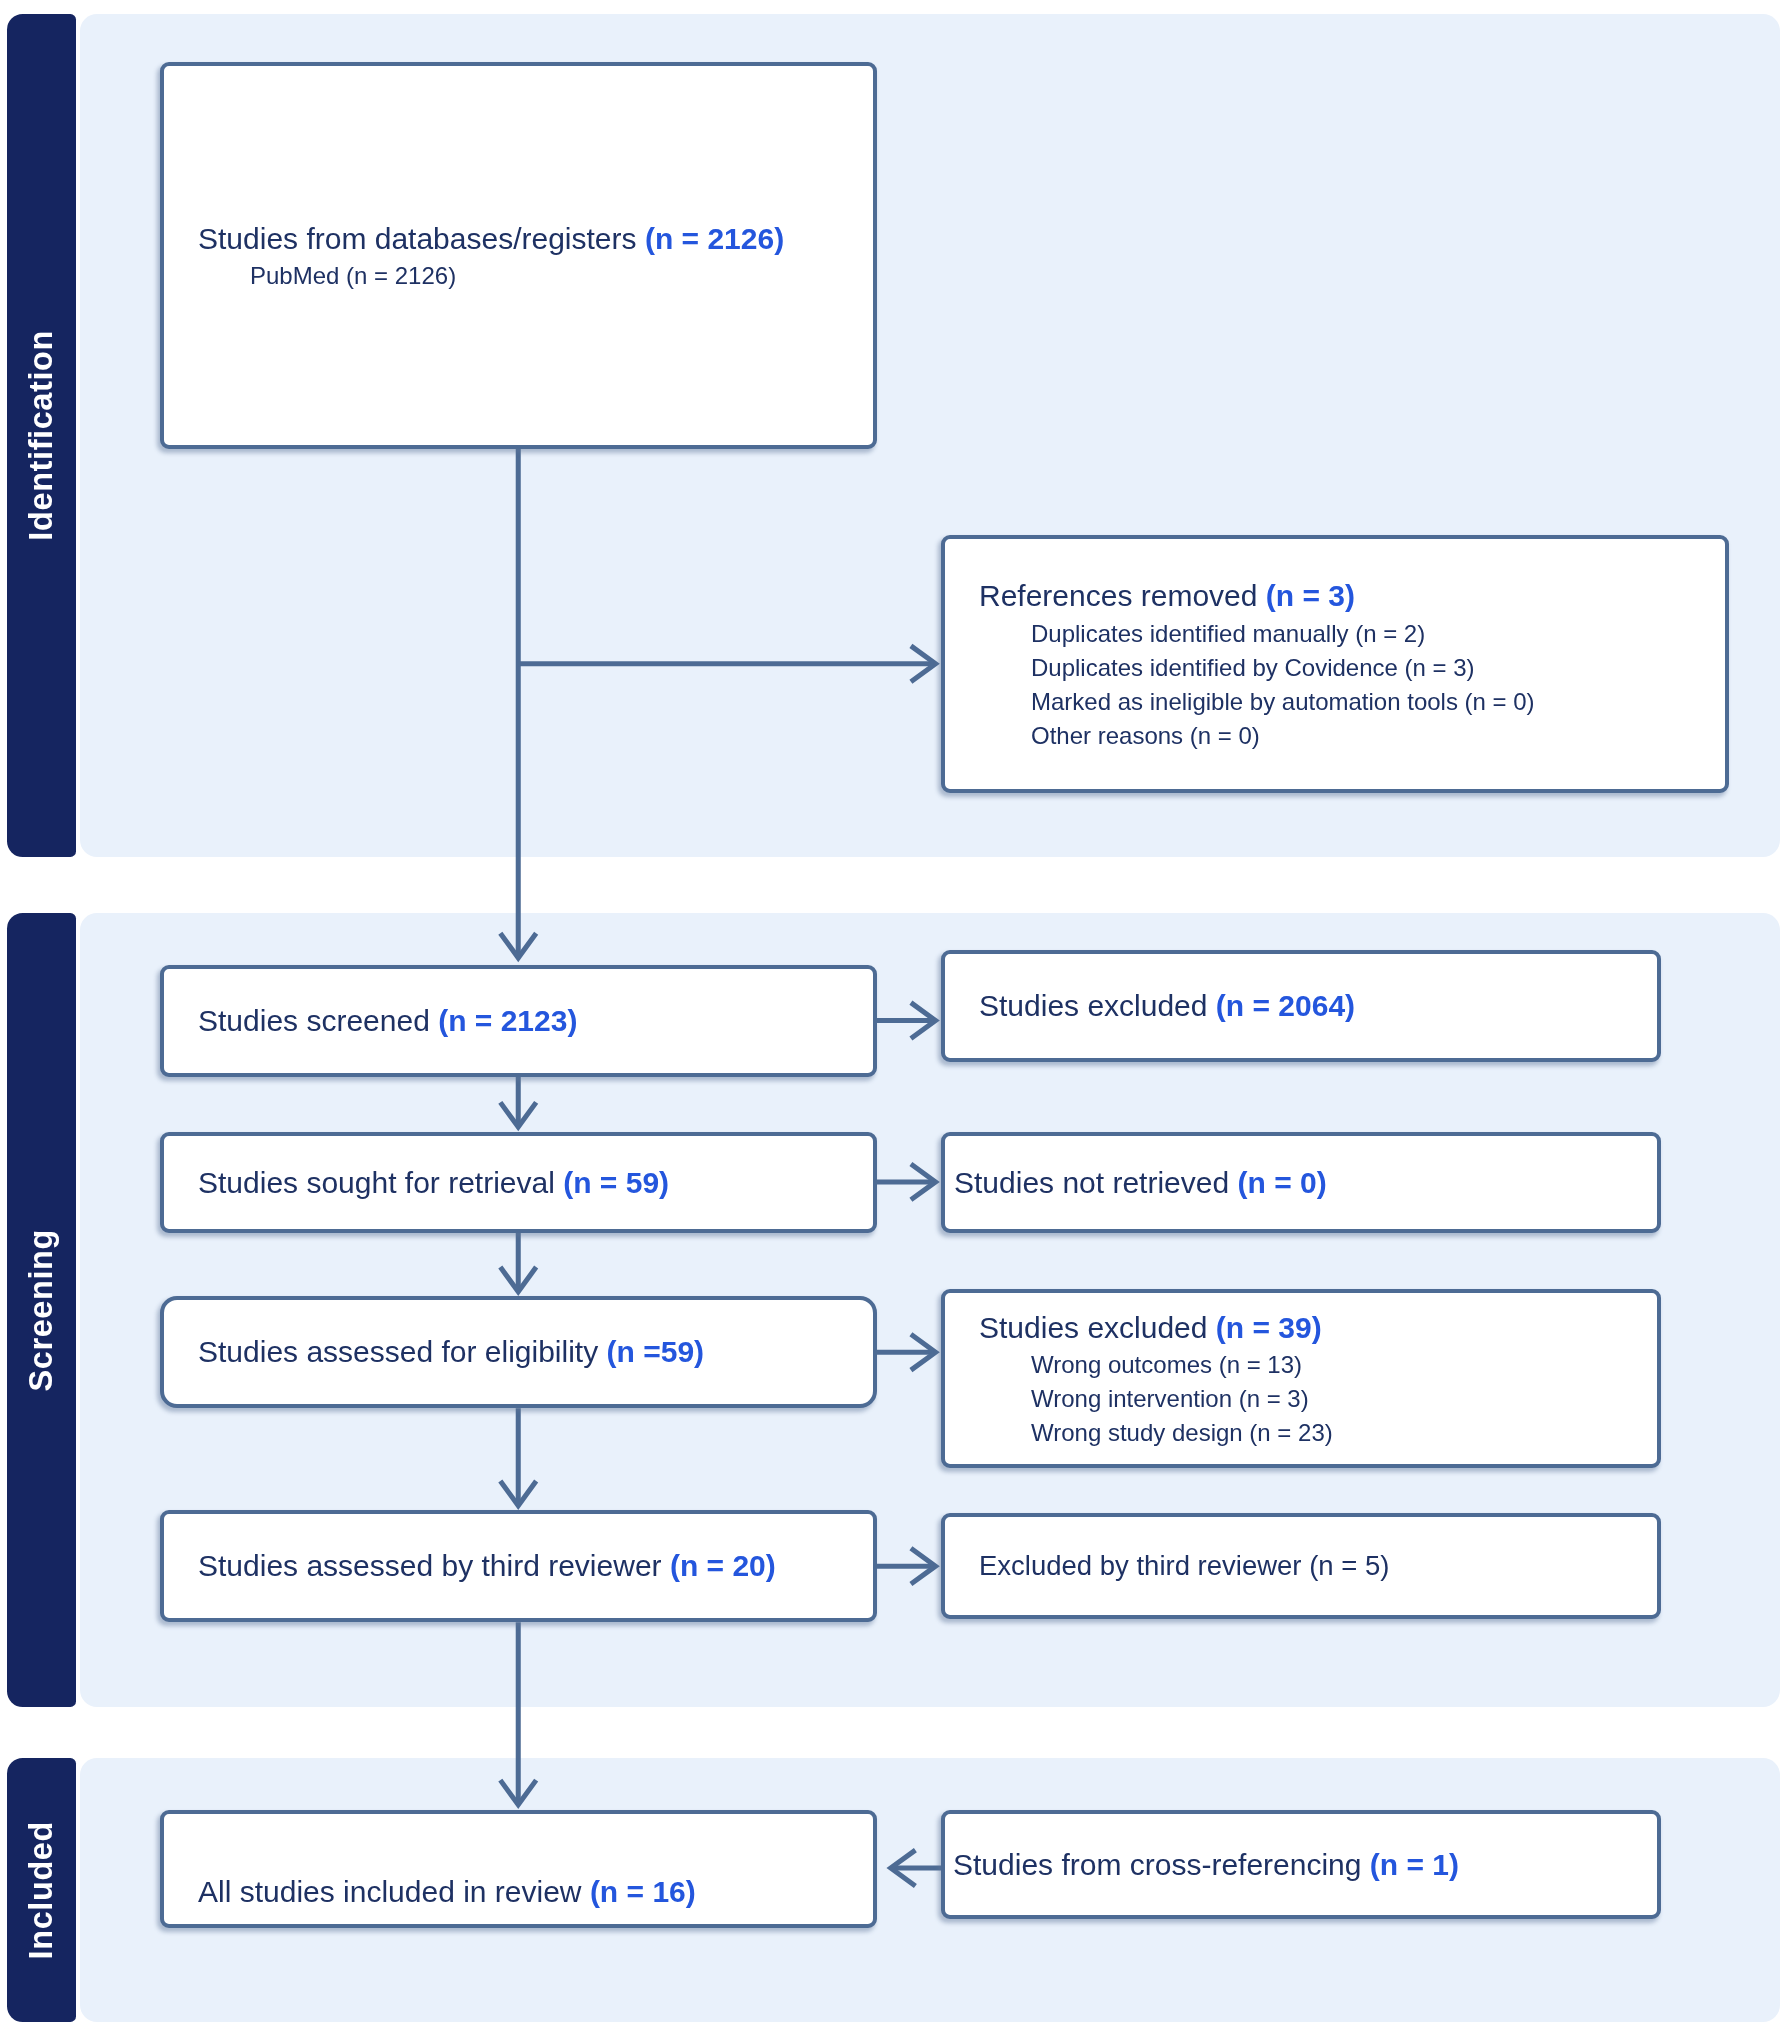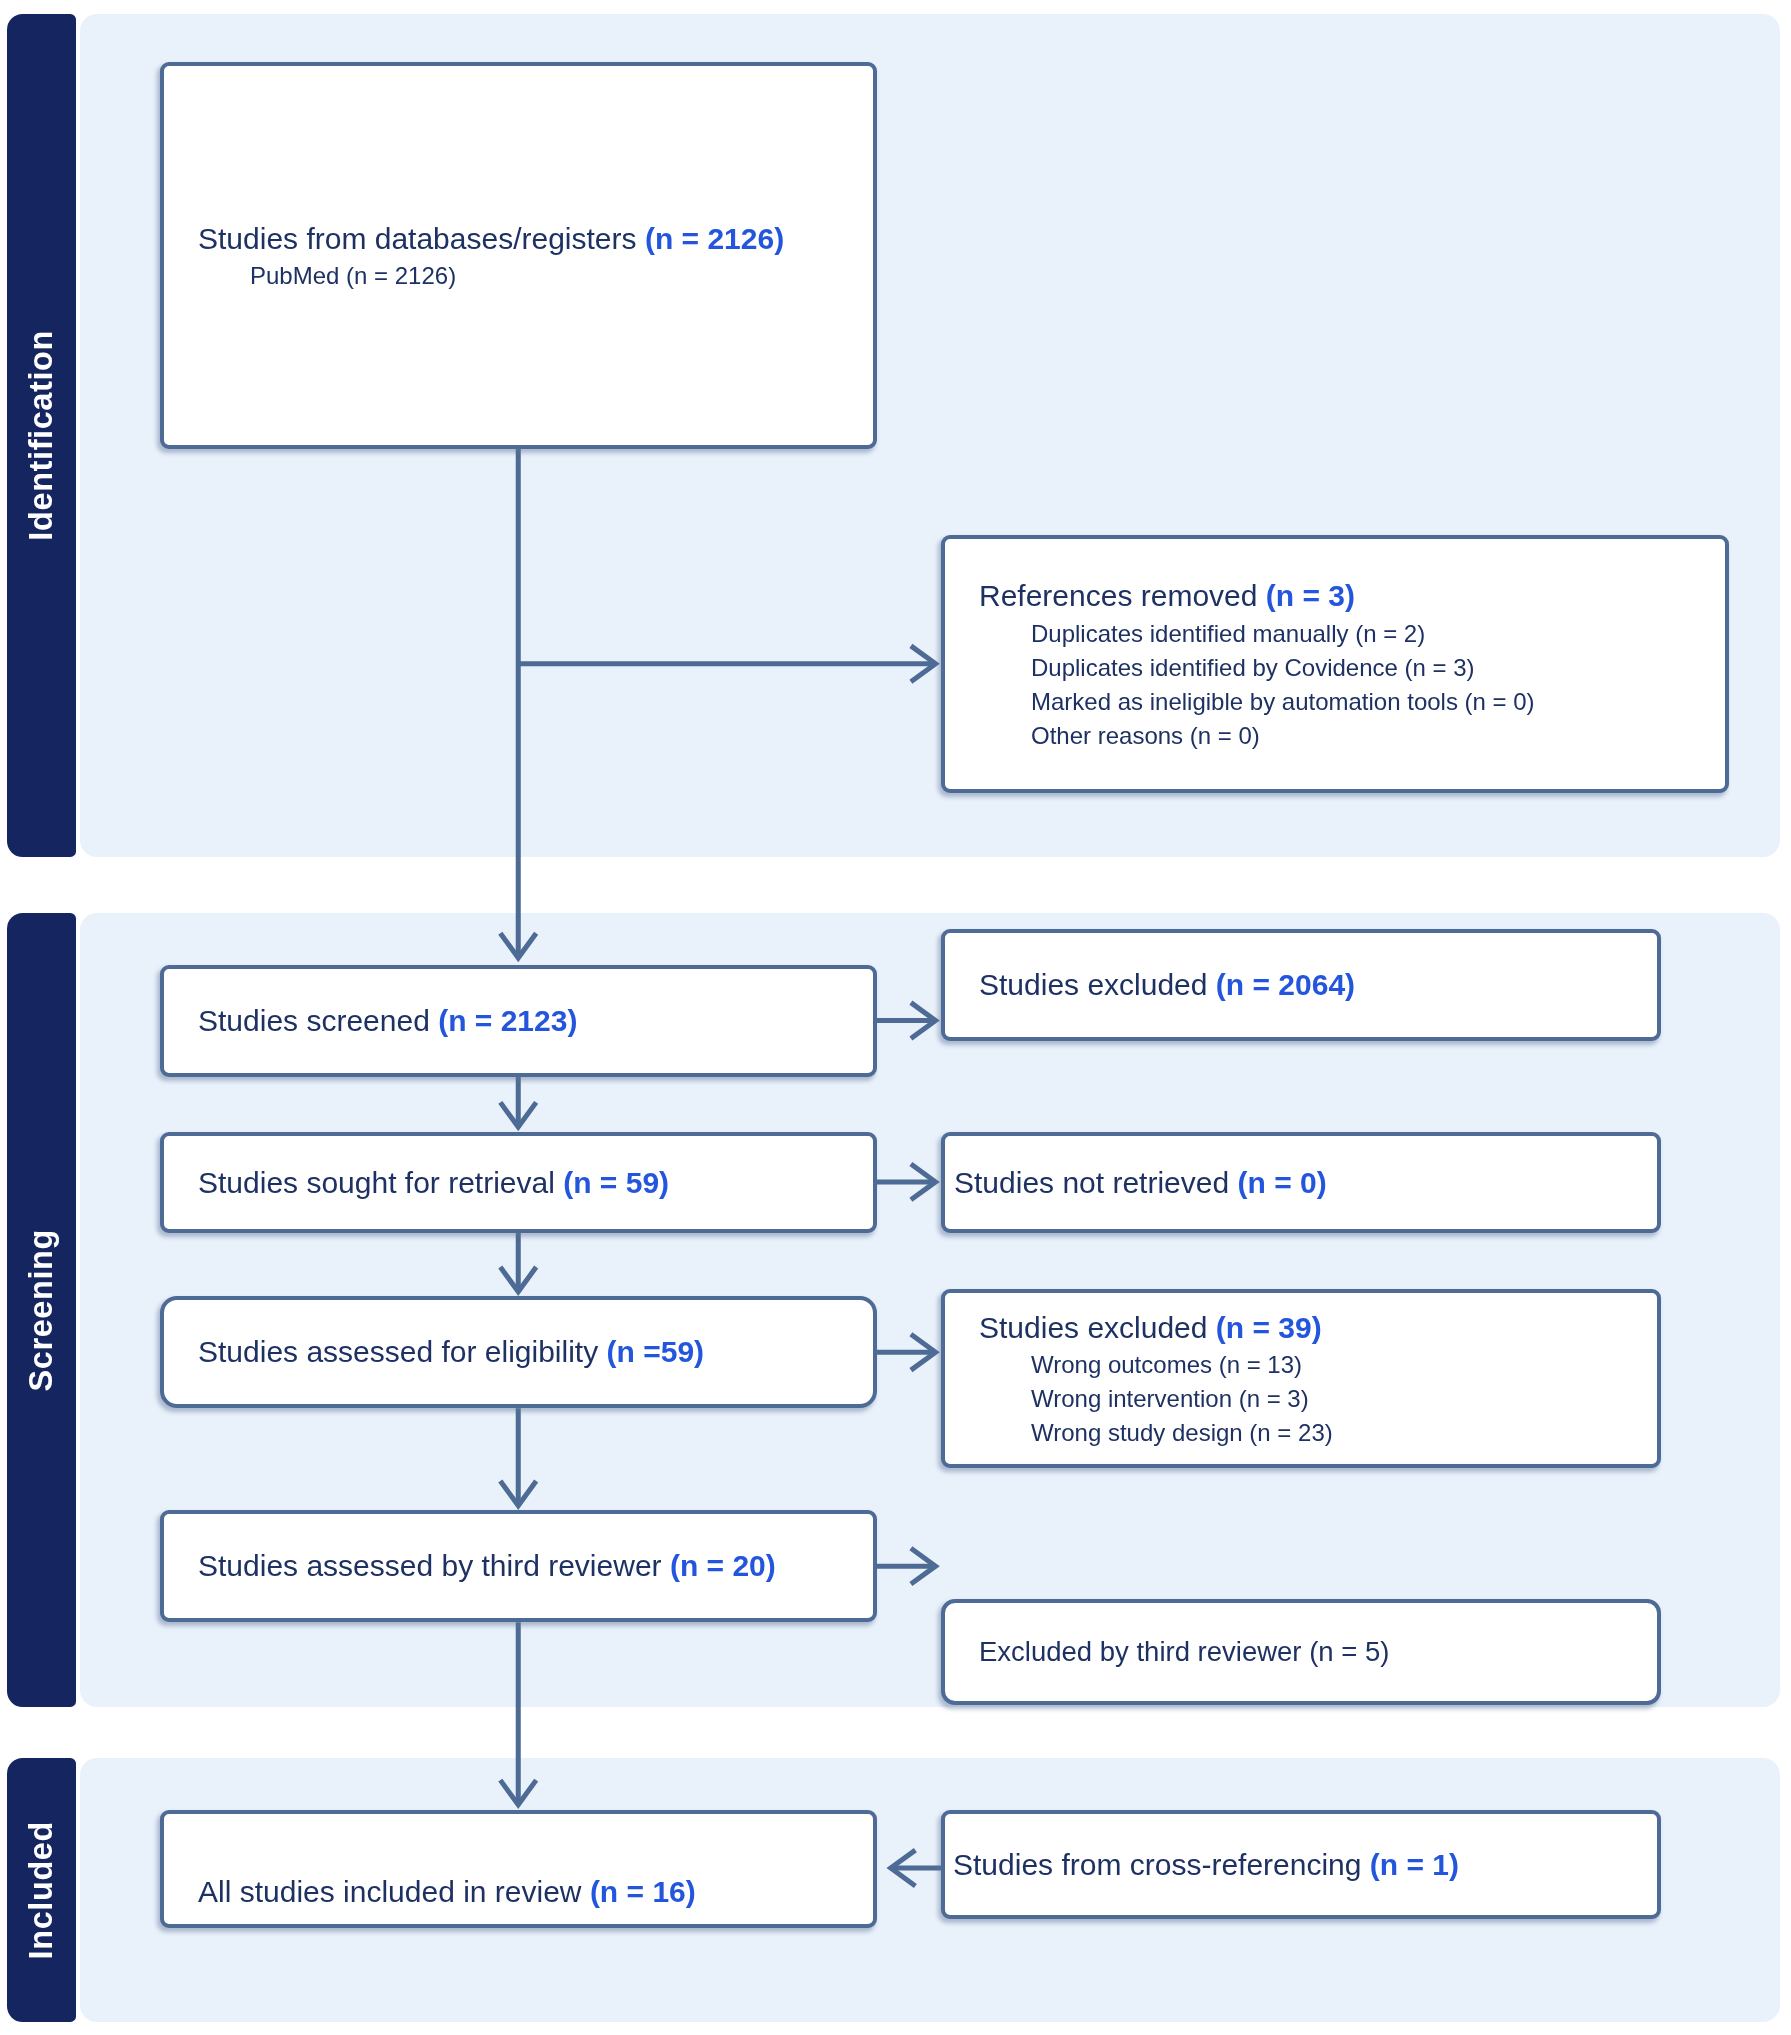--- a/index.html
+++ b/index.html
@@ -143,21 +143,21 @@
     <div class="title"><span>References removed </span><span class="count">(n = 3)</span></div>
     <div class="subline">Duplicates identified manually (n = 2)</div>
     <div class="subline">Duplicates identified by Covidence (n = 3)</div>
     <div class="subline">Marked as ineligible by automation tools (n = 0)</div>
     <div class="subline">Other reasons (n = 0)</div>
   </div>
 
   <div class="box" style="left:160px;top:965px;width:717px;height:112px;">
     <div class="title"><span>Studies screened </span><span class="count">(n = 2123)</span></div>
   </div>
-  <div class="box" style="left:941px;top:929px;width:720px;height:112px;">
+  <div class="box" style="left:941px;top:950px;width:720px;height:112px;">
     <div class="title"><span>Studies excluded </span><span class="count">(n = 2064)</span></div>
   </div>
 
   <div class="box" style="left:160px;top:1132px;width:717px;height:101px;">
     <div class="title"><span>Studies sought for retrieval </span><span class="count">(n = 59)</span></div>
   </div>
   <div class="box" style="left:941px;top:1132px;width:720px;height:101px;padding-left:9px;">
     <div class="title"><span>Studies not retrieved </span><span class="count">(n = 0)</span></div>
   </div>
 
@@ -167,21 +167,21 @@
   <div class="box" style="left:941px;top:1289px;width:720px;height:179px;">
     <div class="title"><span>Studies excluded </span><span class="count">(n = 39)</span></div>
     <div class="subline">Wrong outcomes (n = 13)</div>
     <div class="subline">Wrong intervention (n = 3)</div>
     <div class="subline">Wrong study design (n = 23)</div>
   </div>
 
   <div class="box" style="left:160px;top:1510px;width:717px;height:112px;">
     <div class="title"><span>Studies assessed by third reviewer </span><span class="count">(n = 20)</span></div>
   </div>
-  <div class="box" style="left:941px;top:1599px;width:720px;height:106px;border-radius:14px;">
+  <div class="box" style="left:941px;top:1513px;width:720px;height:106px;">
     <div class="title" style="font-size:27.5px;"><span>Excluded by third reviewer (n = 5)</span></div>
   </div>
 
   <div class="box" style="left:160px;top:1810px;width:717px;height:118px;justify-content:flex-end;">
     <div class="title"><span>All studies included in review </span><span class="count">(n = 16)</span></div>
   </div>
   <div class="box" style="left:941px;top:1810px;width:720px;height:109px;padding-left:8px;">
     <div class="title"><span>Studies from cross-referencing </span><span class="count">(n = 1)</span></div>
   </div>
 

